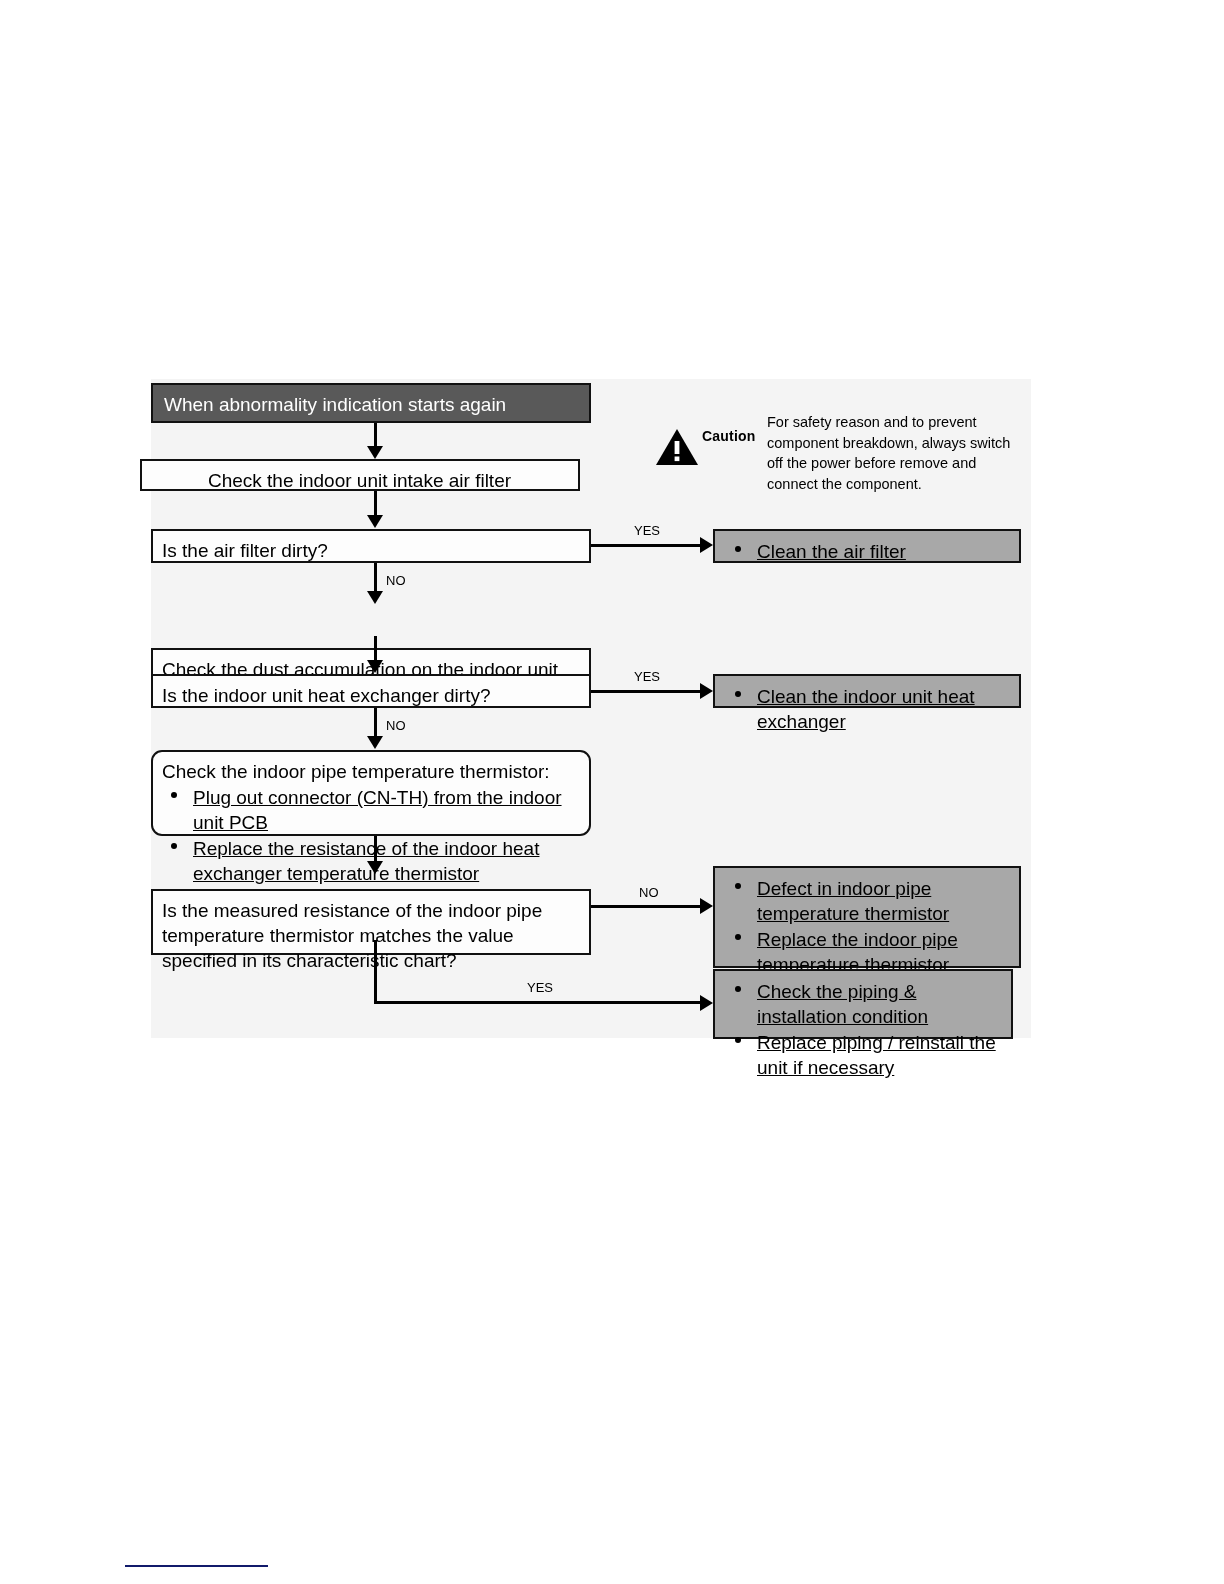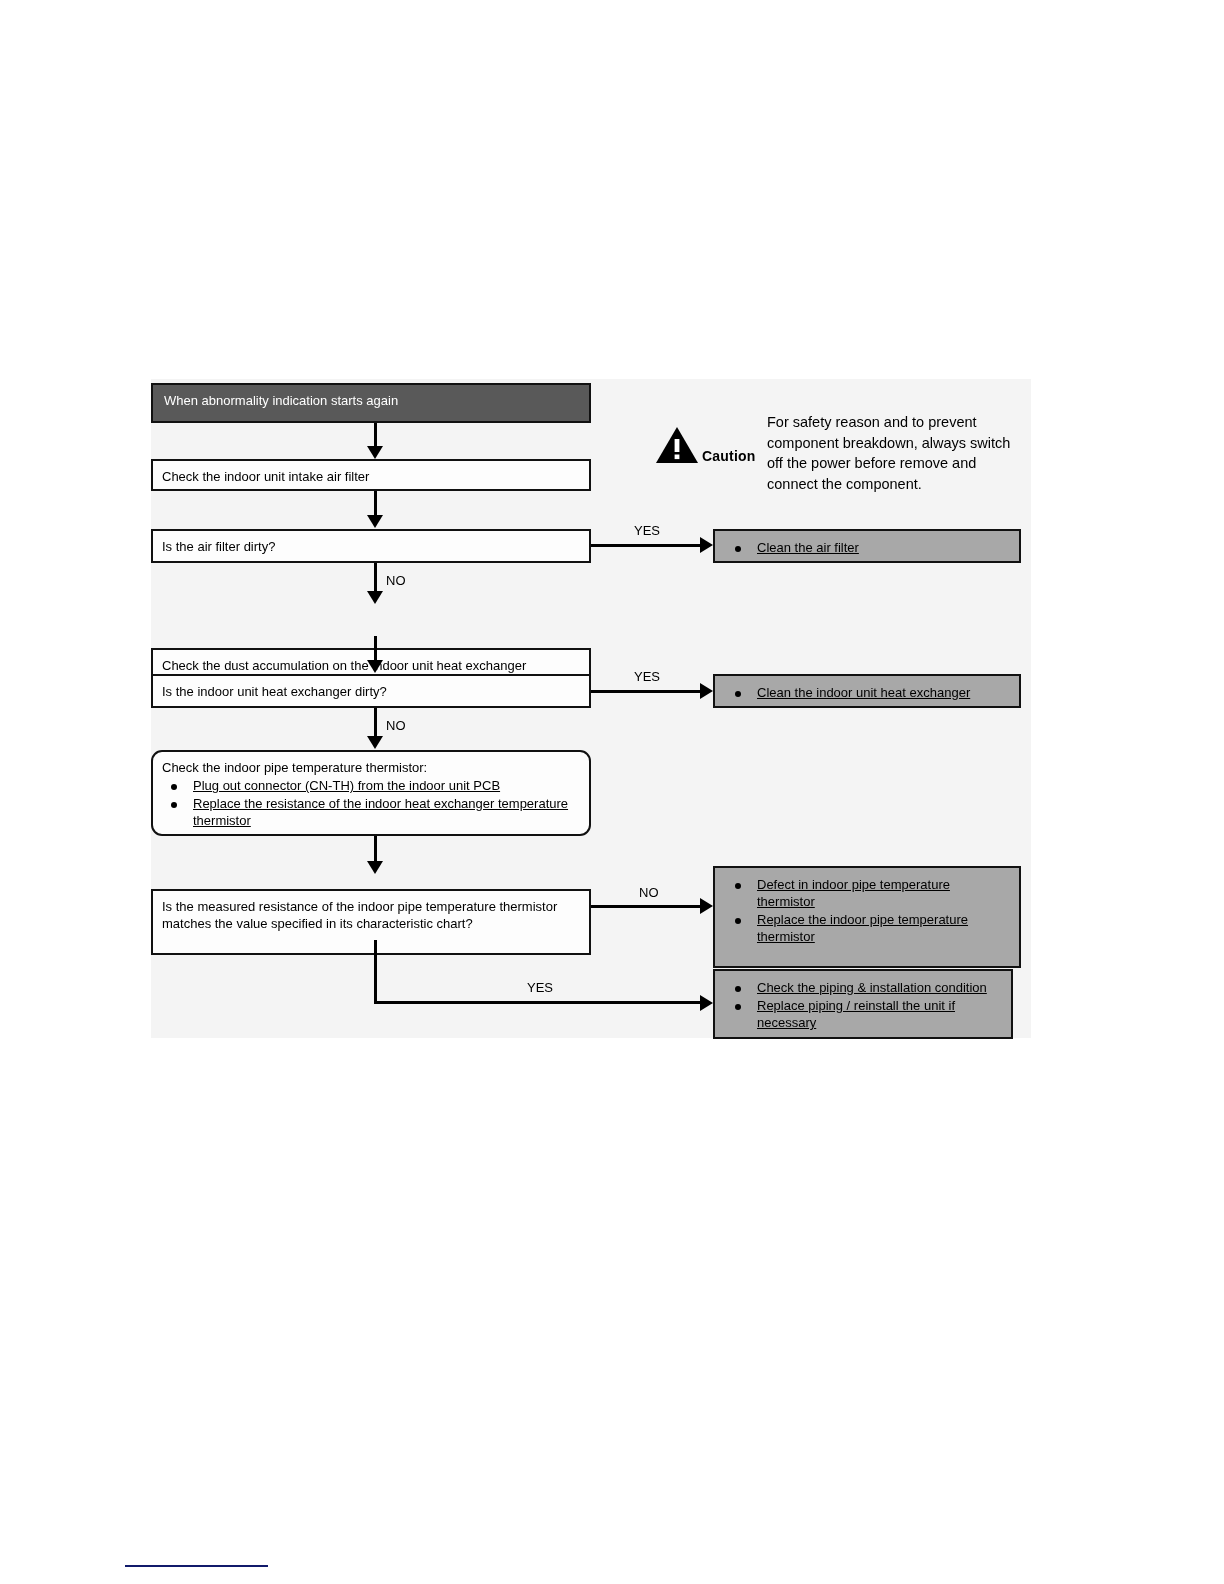--- a/index.html
+++ b/index.html
@@ -23,21 +23,21 @@
     top: 379px;
     width: 880px;
     height: 659px;
     background: #f4f4f4;
   }
 
   
   .node {
     position: absolute;
     box-sizing: border-box;
-    font-size: 13px;
+    font-size: 19px;
     line-height: 1.32;
   }
 
   .node-header {
     background: #595959;
     border: 2px solid #111111;
     color: #ffffff;
     padding: 7px 10px 7px 11px;
   }
 
@@ -131,21 +131,21 @@
     width: 370px;
     height: 80px;
   }
   #caution-mark {
     position: absolute;
     left: 0px;
     top: 16px;
     width: 105px;
     height: 36px;
     display: flex;
-    align-items: flex-end;
+    align-items: flex-start;
   }
   .tri-icon {
     position: relative;
     width: 44px;
     height: 38px;
     flex: none;
   }
   .caution-word {
     font-size: 14px;
     font-weight: bold;
@@ -190,21 +190,21 @@
   <div id="caution-text">For safety reason and to prevent component breakdown, always switch off the power before remove and connect the component.</div>
 </div>
 
 <div class="node node-header" style="left:151px; top:383px; width:440px; height:40px;">
   <span>When abnormality indication starts again</span>
 </div>
 
 <div class="vline" style="left:374px; top:423px; height:27px;"></div>
 <div class="arrow-down" style="left:367px; top:446px;"></div>
 
-<div class="node node-process" style="left:151px; top:459px; width:440px; height:32px;">
+<div class="node node-process" style="left:140px; top:459px; width:440px; height:32px;text-align:center;">
   <span>Check the indoor unit intake air filter</span>
 </div>
 
 <div class="vline" style="left:374px; top:491px; height:27px;"></div>
 <div class="arrow-down" style="left:367px; top:515px;"></div>
 
 <div class="node node-process" style="left:151px; top:529px; width:440px; height:34px;">
   <span>Is the air filter dirty?</span>
 </div>
 

